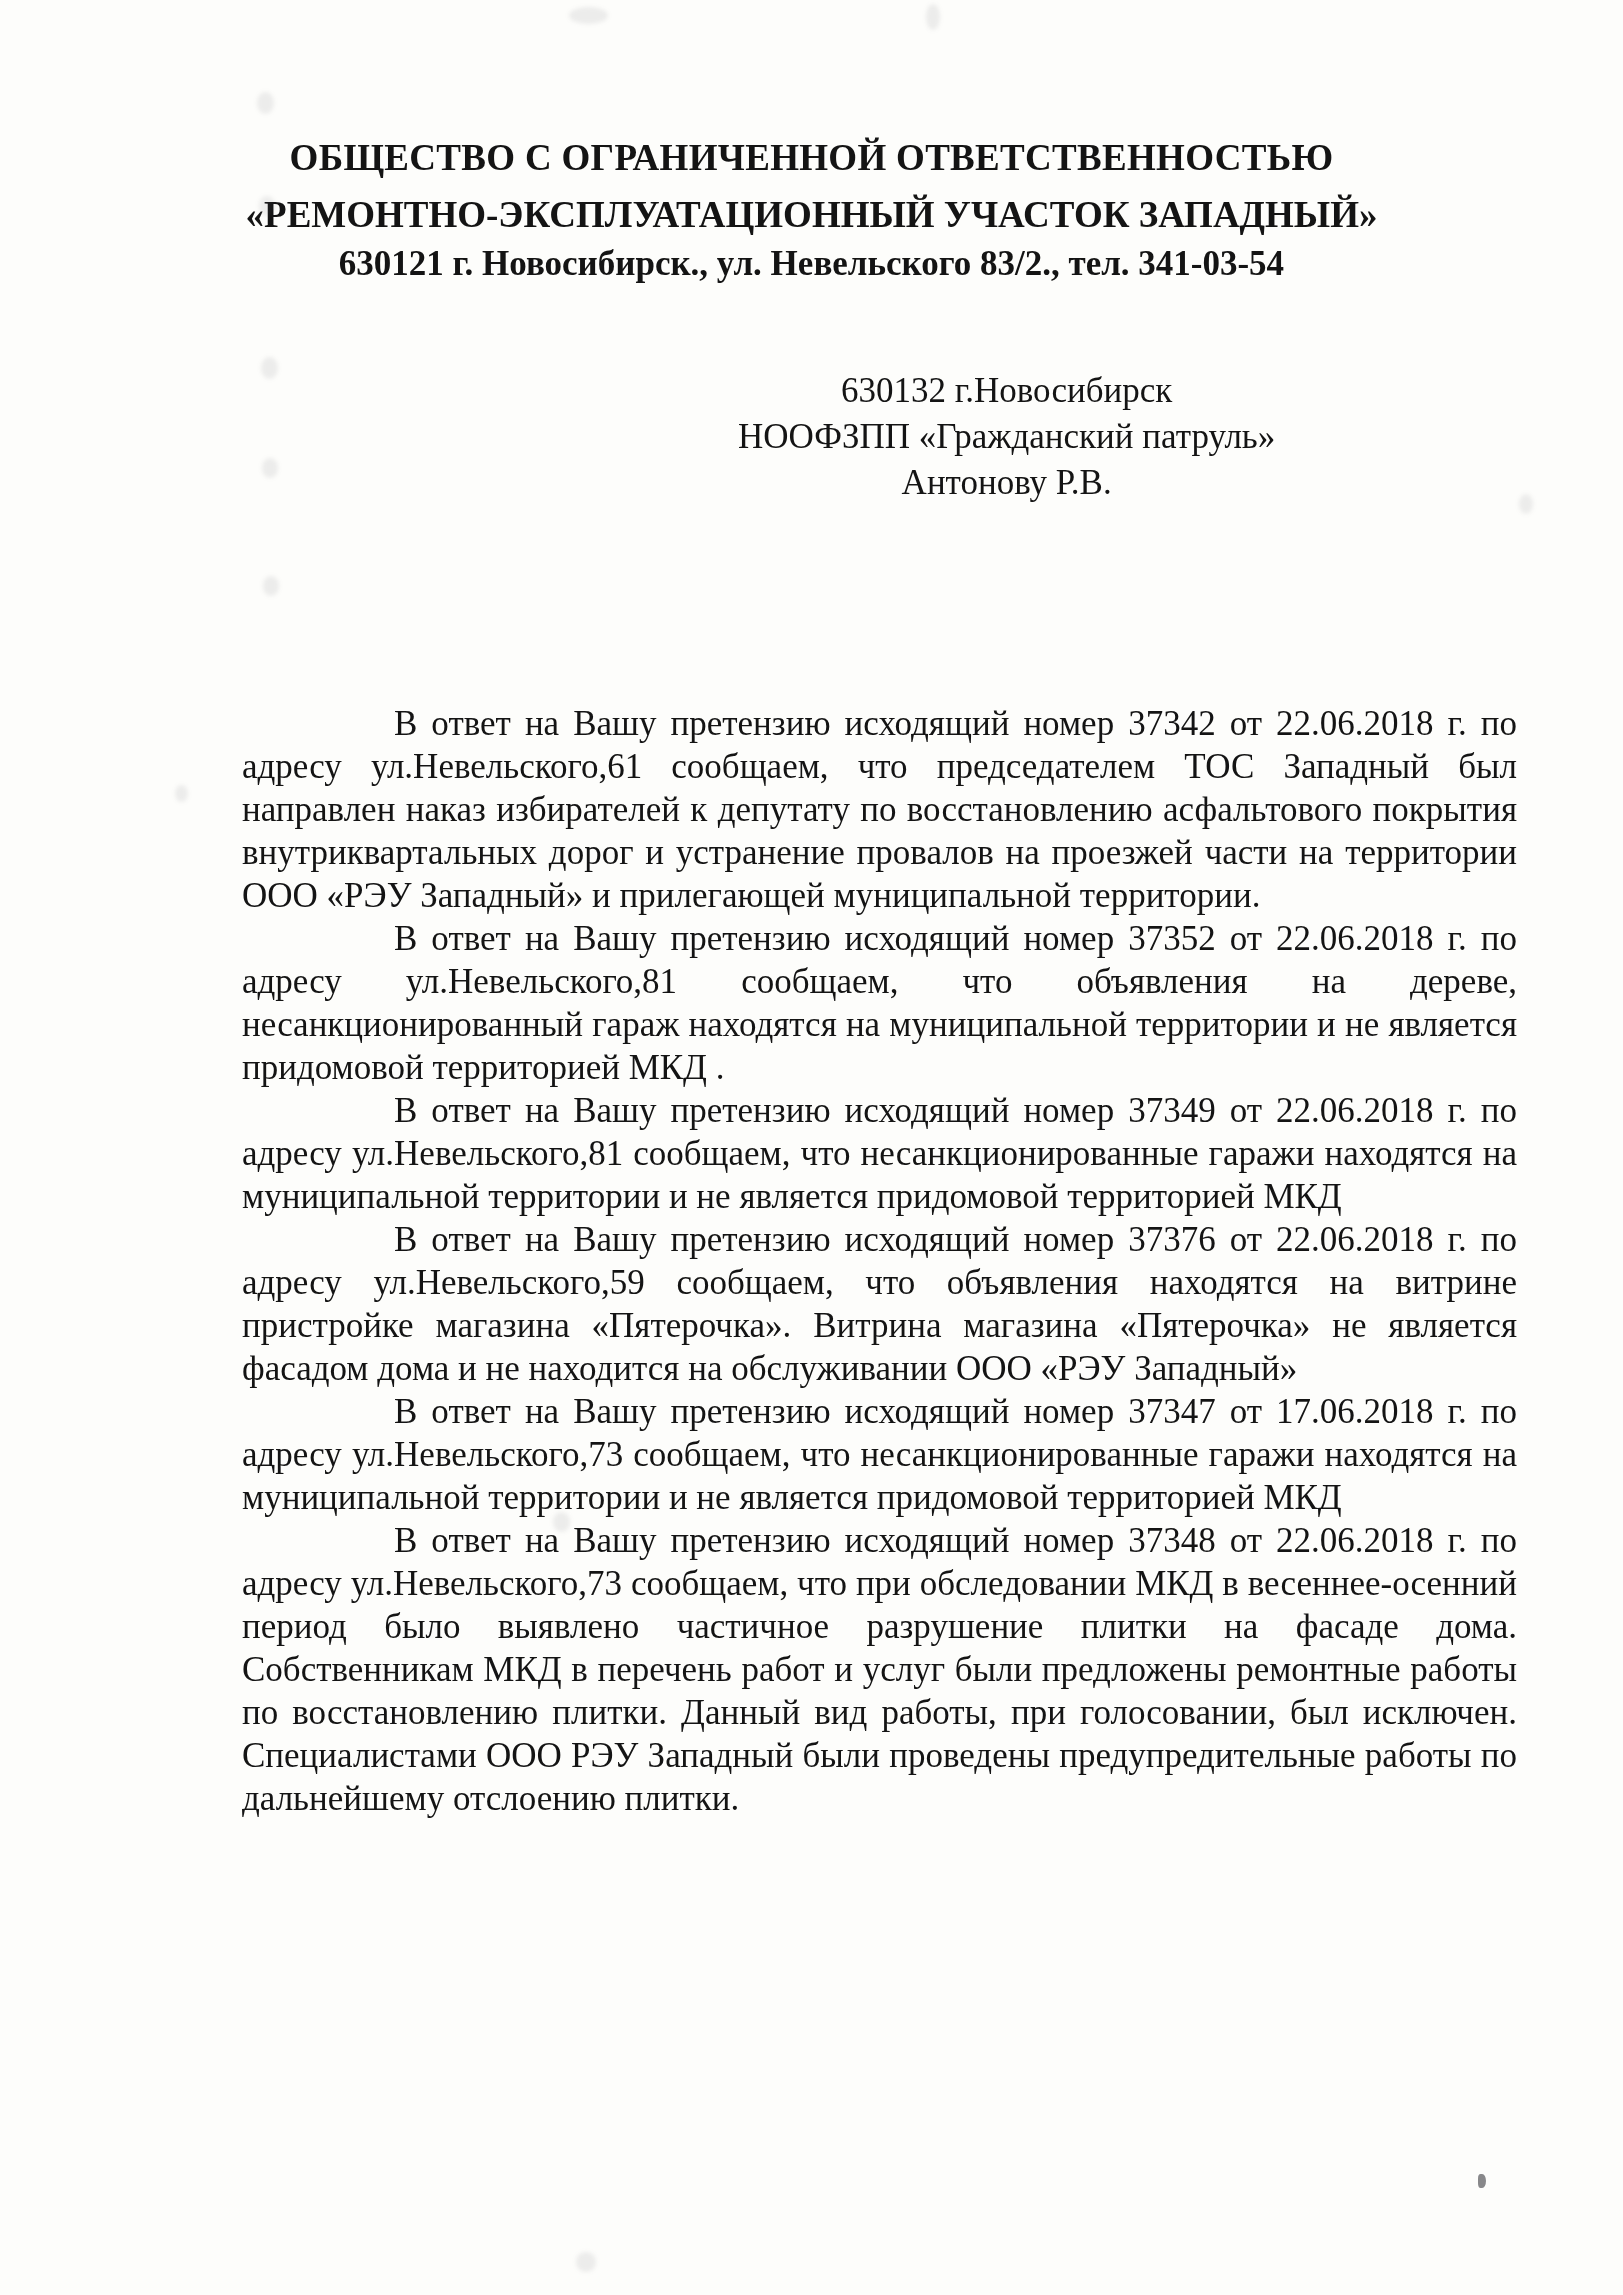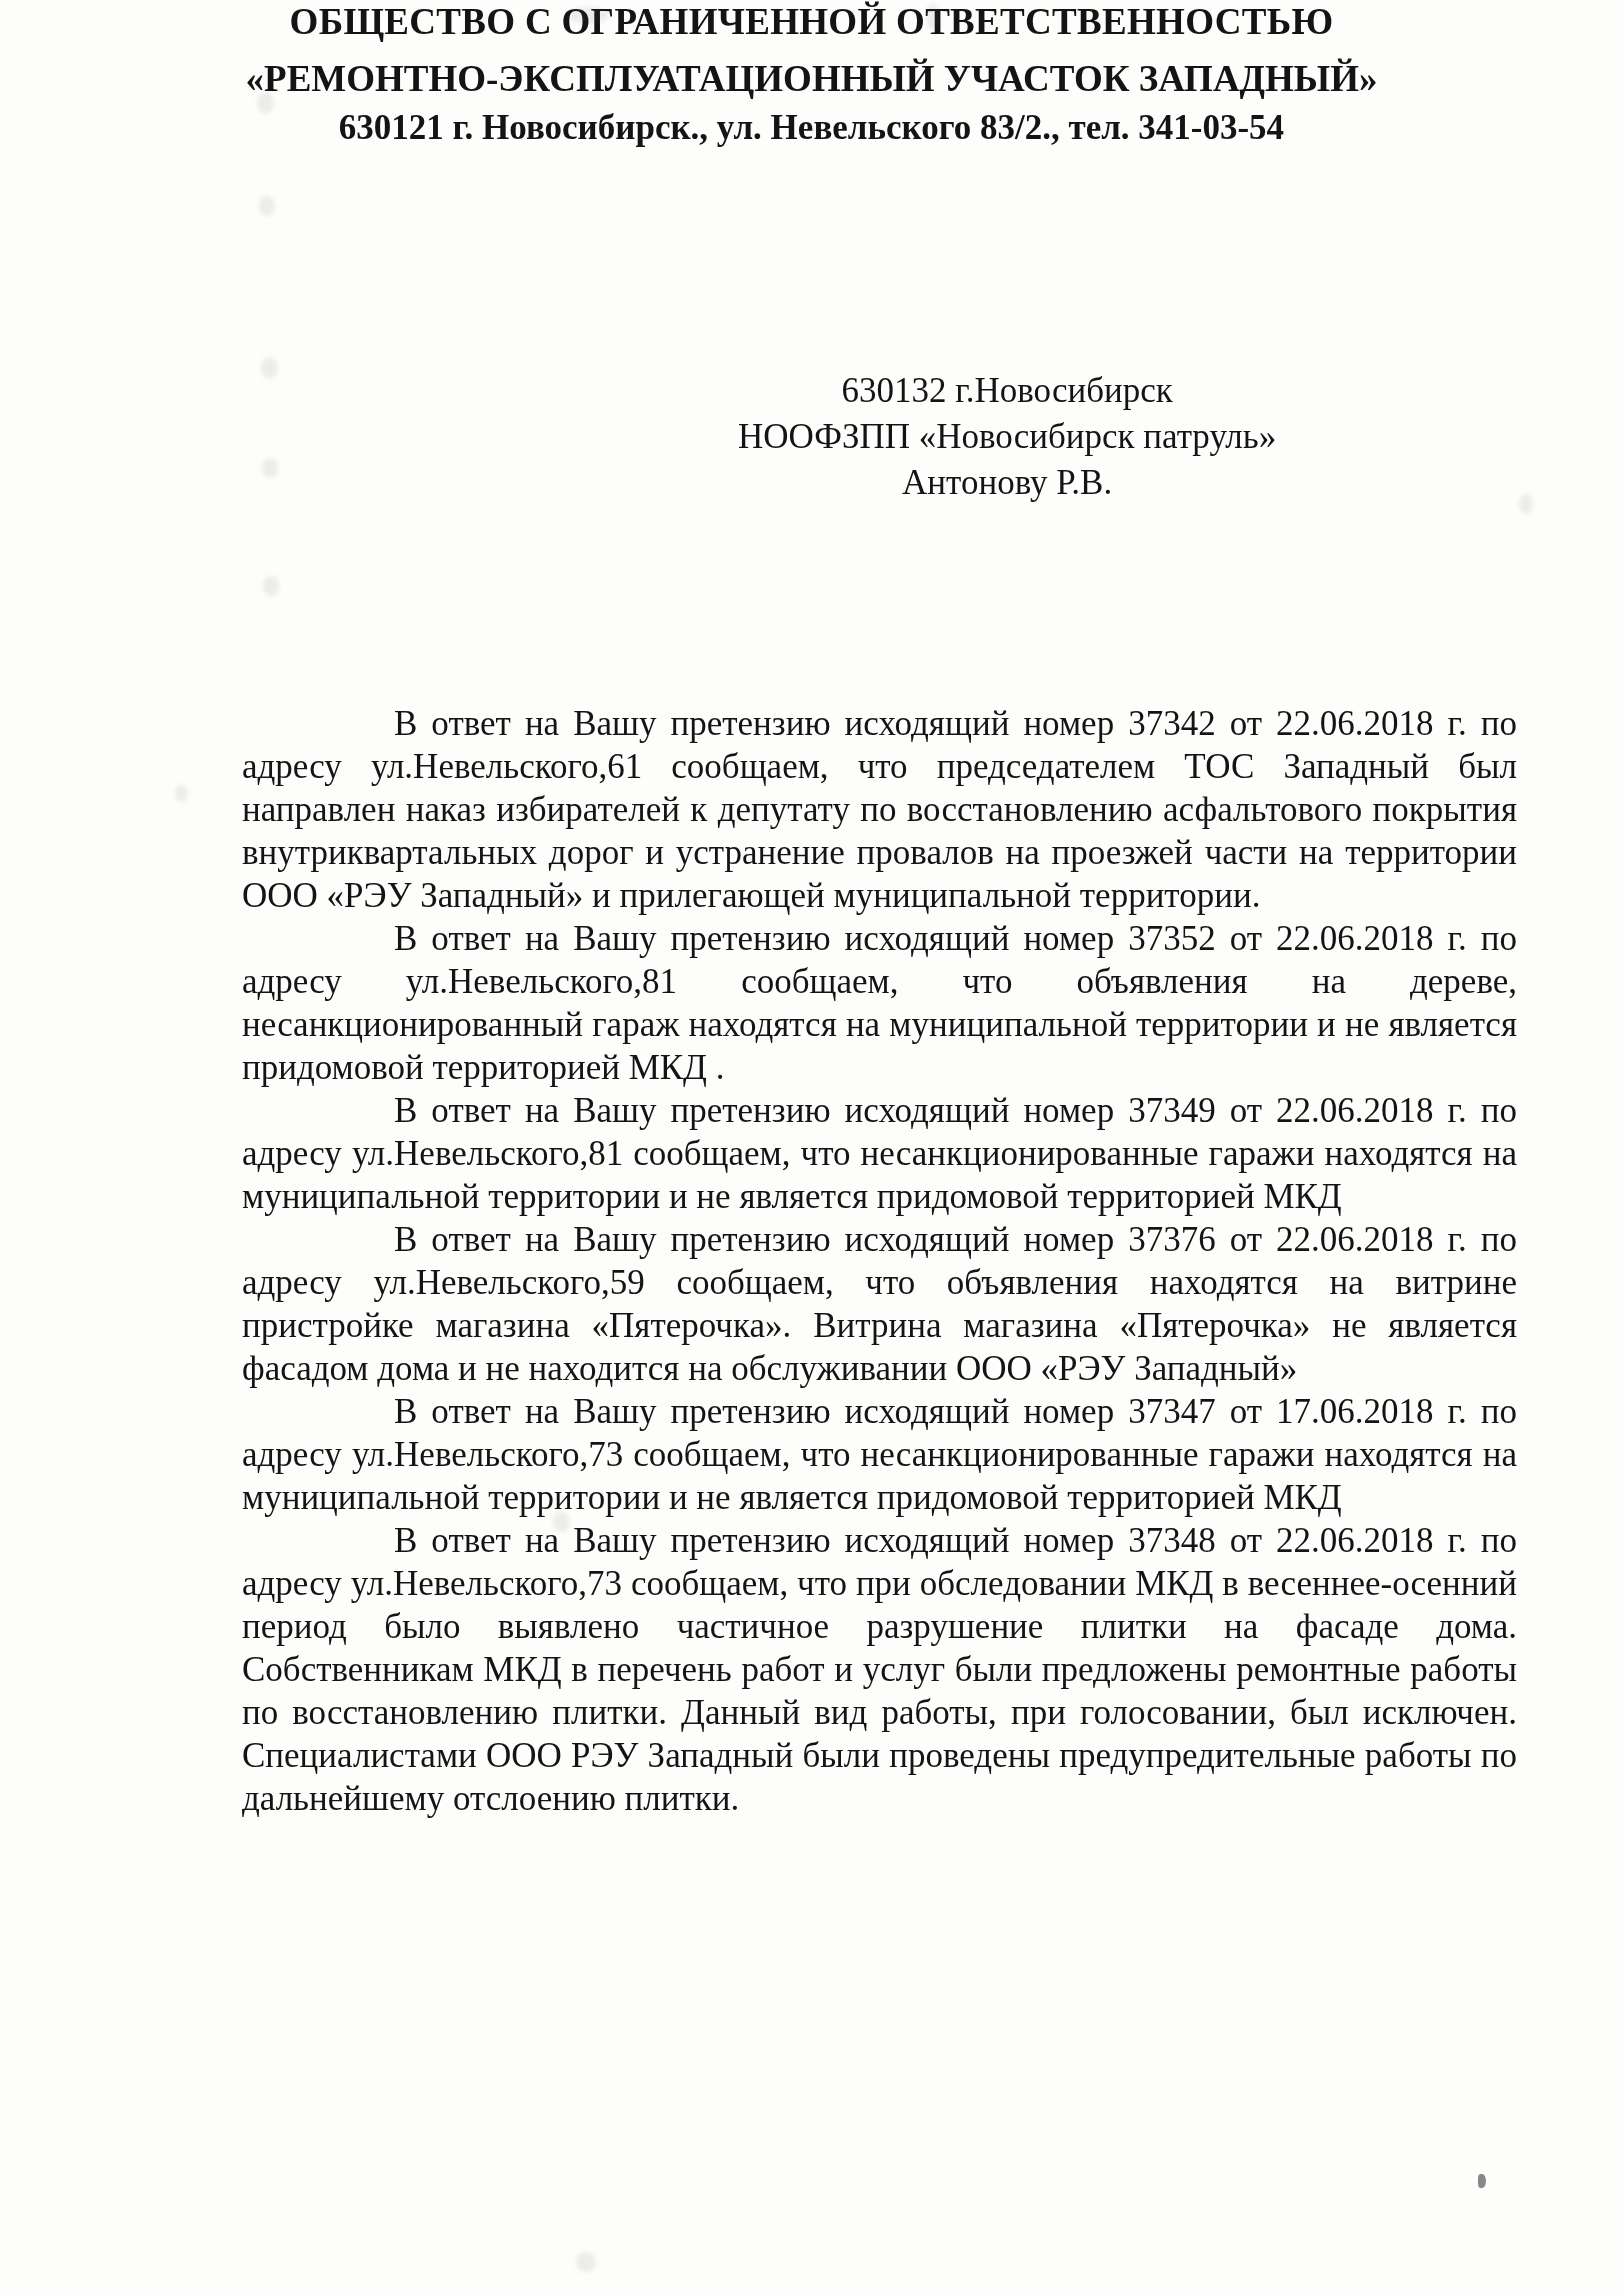--- a/index.html
+++ b/index.html
@@ -12,20 +12,21 @@
     width: 1623px;
     height: 2295px;
     margin: 0 auto;
     background: #fdfdfb;
     font-family: "Liberation Serif", "DejaVu Serif", serif;
     color: #141414;
     overflow: hidden;
   }
   
   .letterhead {
+    padding-top: 136px;
     text-align: center;
     font-weight: bold;
   }
   .lh1 {
     font-size: 37px;
     letter-spacing: 0.3px;
   }
   .lh2 {
     font-size: 37px;
     margin-top: 14px;
@@ -78,21 +79,21 @@
 <div class="page">
 
   <header class="letterhead">
     <div class="lh1">ОБЩЕСТВО С ОГРАНИЧЕННОЙ ОТВЕТСТВЕННОСТЬЮ</div>
     <div class="lh2">«РЕМОНТНО-ЭКСПЛУАТАЦИОННЫЙ УЧАСТОК ЗАПАДНЫЙ»</div>
     <div class="lh3">630121 г. Новосибирск., ул. Невельского 83/2., тел. 341-03-54</div>
   </header>
 
   <section class="recipient">
     <div>630132  г.Новосибирск</div>
-    <div>НООФЗПП «Новосибирск патруль»</div>
+    <div>НООФЗПП «Гражданский патруль»</div>
     <div>Антонову Р.В.</div>
   </section>
 
   <main class="body-text">
     <p>В ответ на Вашу претензию исходящий номер 37342 от 22.06.2018 г. по адресу ул.Невельского,61 сообщаем, что председателем ТОС Западный был направлен наказ избирателей к депутату по восстановлению асфальтового покрытия внутриквартальных дорог и устранение провалов на проезжей части на территории ООО «РЭУ Западный» и прилегающей муниципальной территории.</p>
     <p>В ответ на Вашу претензию исходящий номер 37352 от 22.06.2018 г. по адресу ул.Невельского,81 сообщаем, что объявления на дереве, несанкционированный гараж находятся на муниципальной территории и не является придомовой территорией МКД .</p>
     <p>В ответ на Вашу претензию исходящий номер 37349 от 22.06.2018 г. по адресу ул.Невельского,81 сообщаем, что несанкционированные гаражи находятся на муниципальной территории и не является придомовой территорией МКД</p>
     <p>В ответ на Вашу претензию исходящий номер 37376 от 22.06.2018 г. по адресу ул.Невельского,59 сообщаем, что объявления находятся на витрине пристройке магазина «Пятерочка». Витрина магазина «Пятерочка» не является фасадом дома и не находится на обслуживании ООО «РЭУ Западный»</p>
     <p>В ответ на Вашу претензию исходящий номер 37347 от 17.06.2018 г. по адресу ул.Невельского,73 сообщаем, что несанкционированные гаражи находятся на муниципальной территории и не является придомовой территорией МКД</p>
     <p>В ответ на Вашу претензию исходящий номер 37348 от 22.06.2018 г. по адресу ул.Невельского,73 сообщаем, что при обследовании МКД в весеннее-осенний период было выявлено частичное разрушение плитки на фасаде дома. Собственникам МКД в перечень работ и услуг были предложены ремонтные работы по восстановлению плитки. Данный вид работы, при голосовании, был исключен. Специалистами ООО РЭУ Западный были проведены предупредительные работы по дальнейшему отслоению плитки.</p>

